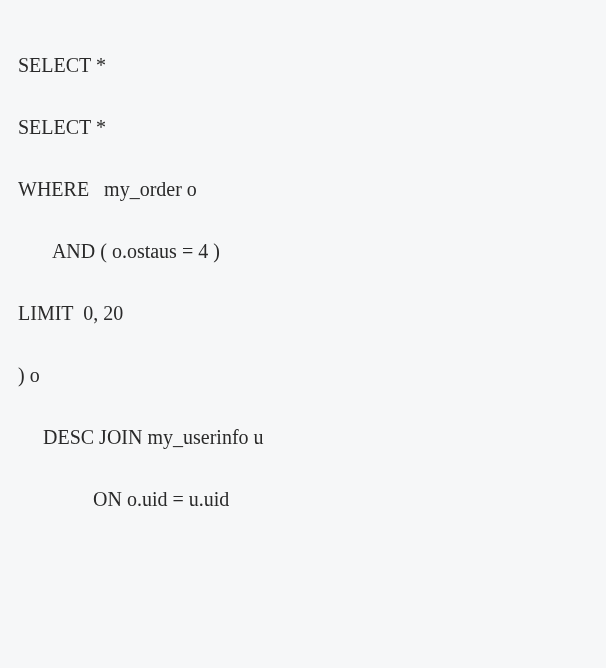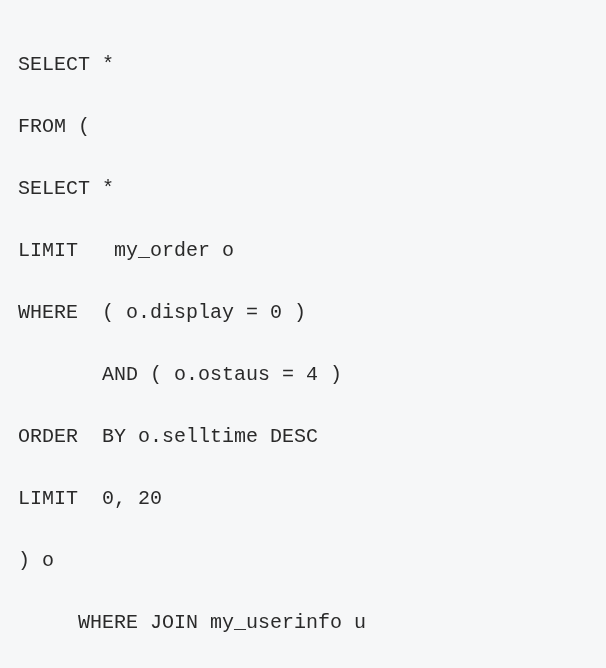--- a/index.html
+++ b/index.html
@@ -16,34 +16,32 @@
     overflow: hidden;
   }
   .code-block {
     padding: 24px 18px;
     white-space: pre;
   }
   .line {
     display: block;
     min-height: 42px;
     line-height: 42px;
+    font-family: Liberation Serif, serif;
   }
 </style>
 </head>
 <body>
 
 <div class="code-block">
 <span class="line">SELECT *</span>
-<span class="line">FROM (</span>
 <span class="line">SELECT *</span>
-<span class="line">LIMIT   my_order o</span>
-<span class="line">WHERE  ( o.display = 0 )</span>
+<span class="line">WHERE   my_order o</span>
 <span class="line">       AND ( o.ostaus = 4 )</span>
-<span class="line">ORDER  BY o.selltime DESC</span>
 <span class="line">LIMIT  0, 20</span>
 <span class="line">) o</span>
-<span class="line">     WHERE JOIN my_userinfo u</span>
+<span class="line">     DESC JOIN my_userinfo u</span>
 <span class="line">               ON o.uid = u.uid</span>
 
 
 
 
 </div>
 
 </body></html>

